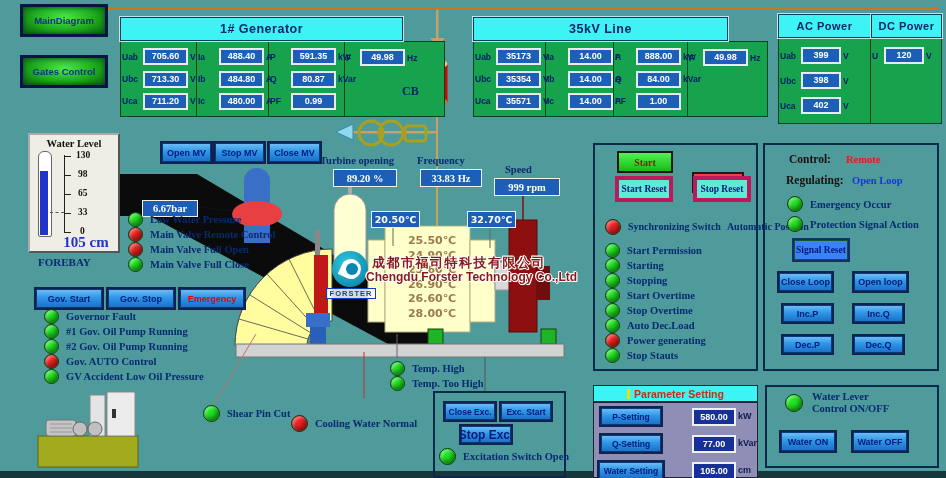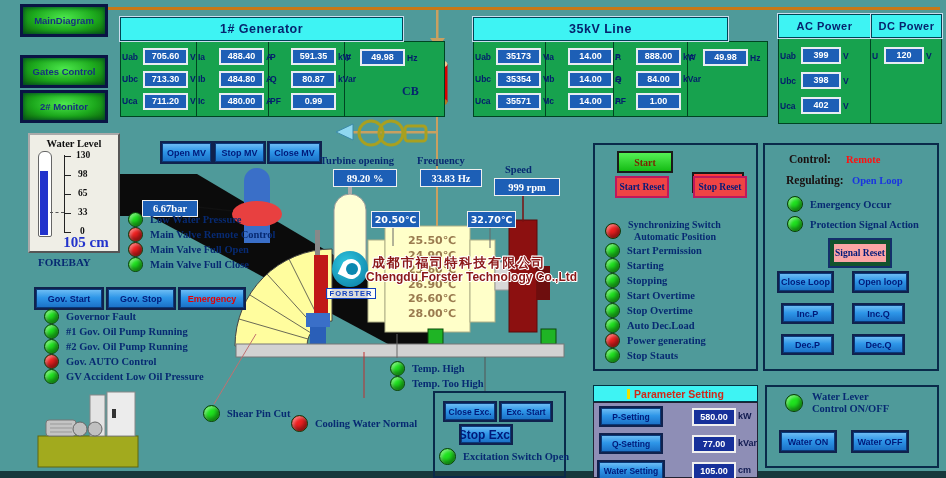--- a/index.html
+++ b/index.html
@@ -24,21 +24,21 @@
   .mrow{display:flex;align-items:center;gap:2px;}
   .ml{width:19px;font-size:8.5px;font-weight:bold;color:#04206B;flex:none;text-align:left;}
   .mv{flex:none;width:41px;height:13px;background:#1D5FB6;border:2px solid #E8ECF2;color:#fff;
       font-size:9px;font-weight:bold;text-align:center;line-height:13px;}
   .mu{font-size:8.5px;font-weight:bold;color:#04206B;}
 
   
   .btn-blue{position:absolute;background:linear-gradient(180deg,#6CBCF4 0%,#2E96E8 45%,#1C72C8 100%);
     border:1px solid #0A3A7A;outline:2px solid #10224E;color:#001A7A;font-weight:bold;font-size:9px;
     display:flex;align-items:center;justify-content:center;cursor:pointer;white-space:nowrap;}
-  .btn-cyan{position:absolute;background:#ef4444;border:2px solid #be185d;color:#001A7A;font-weight:bold;
+  .btn-cyan{position:absolute;background:#5eead4;border:4px solid #be185d;color:#001A7A;font-weight:bold;
     font-size:9.5px;display:flex;align-items:center;justify-content:center;cursor:pointer;
     font-family:"Liberation Serif",serif;}
   .btn-start{position:absolute;background:linear-gradient(180deg,#55F055,#14BC14);border:2px solid #1A1A1A;
     color:#7A2800;font-weight:bold;font-size:10px;display:flex;align-items:center;justify-content:center;
     cursor:pointer;font-family:"Liberation Serif",serif;}
   .btn-stop{position:absolute;background:linear-gradient(180deg,#FF4040,#D80000);border:2px solid #1A1A1A;
     color:#5A0000;font-weight:bold;font-size:10px;display:flex;align-items:center;justify-content:center;
     cursor:pointer;font-family:"Liberation Serif",serif;margin-top:21px;}
 
   
@@ -145,21 +145,20 @@
     <line x1="50" y1="428" x2="72" y2="428" stroke="#999"></line>
     <line x1="50" y1="432" x2="72" y2="432" stroke="#999"></line>
     <circle cx="80" cy="429" r="7" fill="#C0C0C0" stroke="#666"></circle>
     <circle cx="95" cy="429" r="7" fill="#C0C0C0" stroke="#666"></circle>
 
     <rect x="0" y="471" width="946" height="7" fill="#16383C"></rect>
   </svg>
 
   <div class="btn-nav" style="left:20px;top:4px">MainDiagram</div>
   <div class="btn-nav" style="left:20px;top:55px">Gates Control</div>
-  <div class="btn-nav" style="left:20px;top:90px">2# Monitor</div>
 
   <div class="gpanel" style="left:120px;top:17px;width:325px">
     <div class="gp-hdr" style="width:281px">1# Generator</div>
     <div class="gp-bdy" style="width:325px;height:76px">
       <div class="mcol" style="width:76px">
         <div class="mrow">
             <span class="ml">Uab</span>
             <span class="mv">705.60</span>
             <span class="mu">V</span>
           </div>
@@ -444,21 +443,21 @@
     </div>
 
   <div class="panel-outline" style="left:593px;top:143px;width:165px;height:228px"></div>
   <div class="btn-start" style="left:617px;top:151px;width:52px;height:18px">Start</div>
   <div class="btn-stop" style="left:692px;top:151px;width:48px;height:17px">Stop</div>
   <div class="btn-cyan" style="left:615px;top:176px;width:50px;height:18px">Start Reset</div>
   <div class="btn-cyan" style="left:693px;top:176px;width:50px;height:18px">Stop Reset</div>
 
   <div class="lamp-row" style="left:605px;top:219px">
       <span class="lamp" style="width: 14px; height: 14px; background: rgb(240, 32, 32);"></span>
-    <span style="display:flex;flex-direction:column;line-height:12px">
+    <span style="display:flex;flex-direction:row;line-height:12px">
       <span class="lamp-label" style="font-size:10px">Synchronizing  Switch</span>
       <span class="lamp-label" style="font-size:10px;padding-left:6px">Automatic Position</span>
     </span>
   </div>
   <div class="lamp-row" style="left:605px;top:243px">
       <span class="lamp" style="background: rgb(31, 227, 31);"></span>
       <span class="lamp-label">Start Permission</span>
     </div>
   <div class="lamp-row" style="left:605px;top:258px">
       <span class="lamp" style="background: rgb(31, 227, 31);"></span>
@@ -495,21 +494,21 @@
   <div class="slabel" style="left:786px;top:174px;font-size:11.5px;color:#1A0F0F">Regulating:</div>
   <div class="slabel" style="left:852px;top:175px;font-size:10.5px;color:#1A35E0">Open Loop</div>
   <div class="lamp-row" style="left:787px;top:196px">
       <span class="lamp" style="width: 14px; height: 14px; background: rgb(31, 227, 31);"></span>
       <span class="lamp-label">Emergency Occur</span>
     </div>
   <div class="lamp-row" style="left:787px;top:216px">
       <span class="lamp" style="width: 14px; height: 14px; background: rgb(31, 227, 31);"></span>
       <span class="lamp-label">Protection Signal Action</span>
     </div>
-  <div class="btn-cyan" style="left:830px;top:240px;width:52px;height:18px;background:#fca5a5;border:4px solid #14532d;outline:2px solid #13306A">Signal Reset</div>
+  <div class="btn-cyan" style="left:794px;top:240px;width:52px;height:18px;background:#3b82f6;border:1px solid #14532d;outline:2px solid #13306A">Signal Reset</div>
   <div class="btn-blue" style="left:779px;top:273px;width:51px;height:16px">Close Loop</div>
   <div class="btn-blue" style="left:854px;top:273px;width:51px;height:16px">Open loop</div>
   <div class="btn-blue" style="left:783px;top:305px;width:47px;height:15px">Inc.P</div>
   <div class="btn-blue" style="left:854px;top:305px;width:47px;height:15px">Inc.Q</div>
   <div class="btn-blue" style="left:783px;top:336px;width:47px;height:15px">Dec.P</div>
   <div class="btn-blue" style="left:854px;top:336px;width:47px;height:15px">Dec.Q</div>
 
   <div class="pp-hdr" style="left:593px;top:385px;width:165px;height:17px">
     <span style="width:3px;height:10px;background:#F0E000;display:inline-block"></span>
     <span>Parameter Setting</span>

